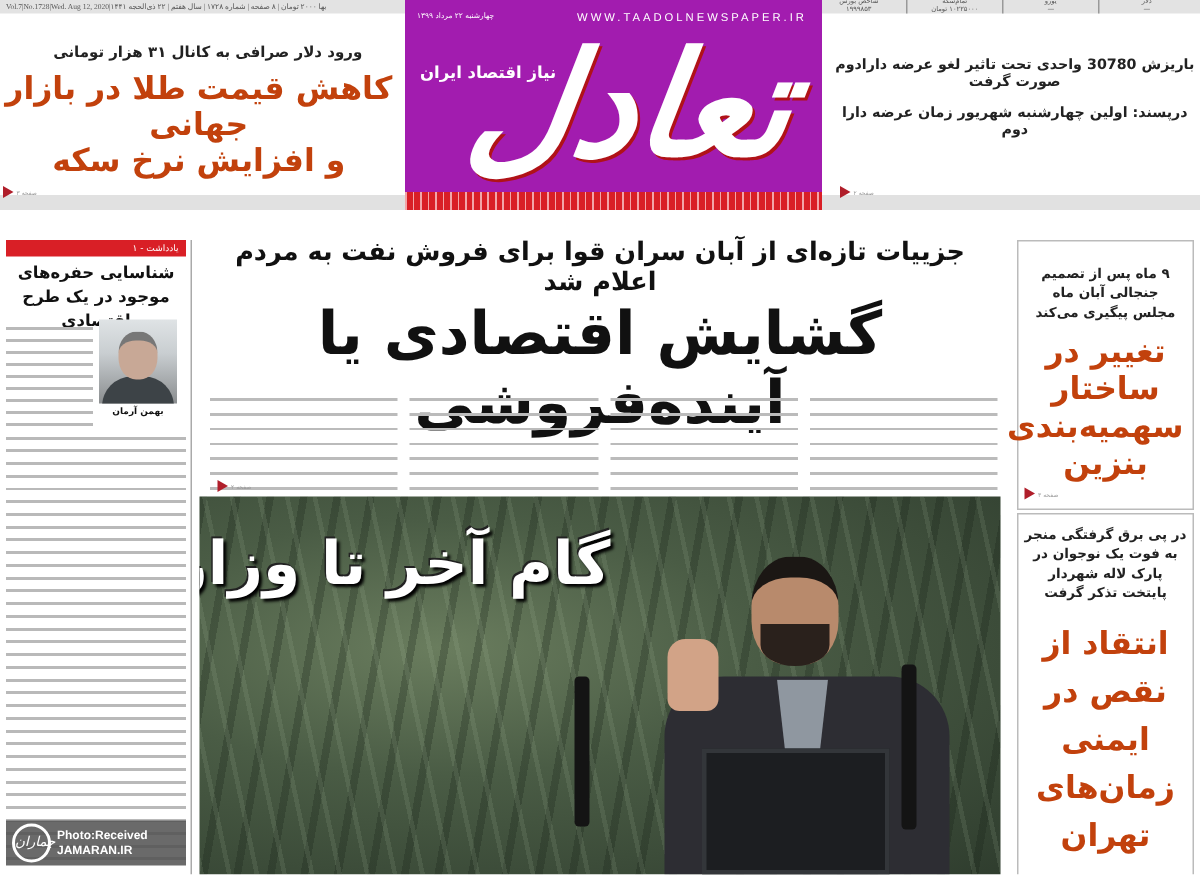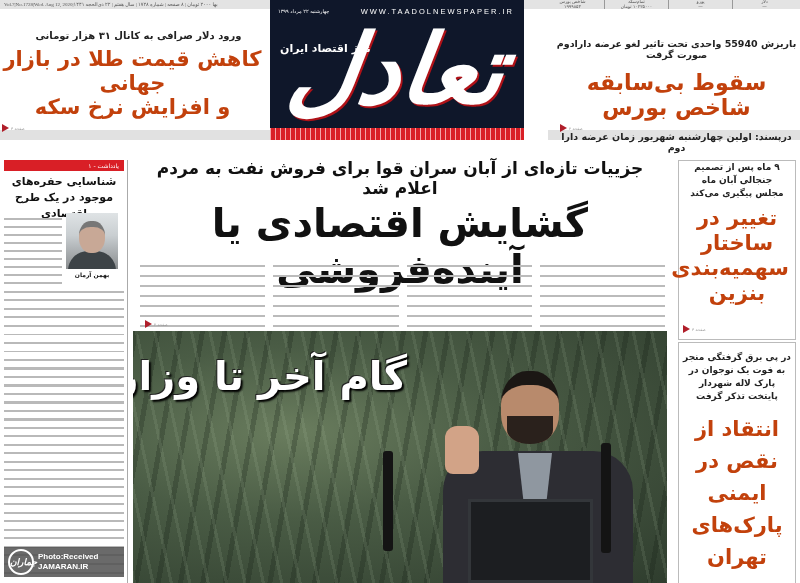--- a/index.html
+++ b/index.html
@@ -5,21 +5,21 @@
     * { box-sizing: border-box; margin: 0; padding: 0; }
     html, body { width: 800px; height: 583px; overflow: hidden; background: #fff; }
     body { font-family: "DejaVu Sans", sans-serif; position: relative; color: #111; }
 
     .topbar { position: absolute; top: 0; left: 0; width: 800px; height: 9px; background: #e3e3e3; font-size: 5px; color: #555; }
     .topbar .meta-left { position: absolute; left: 4px; top: 1px; white-space: nowrap; font-family: "Liberation Serif", serif; direction: ltr; }
     .topbar .meta-cells { position: absolute; right: 4px; top: 0; width: 255px; height: 9px; display: flex; direction: rtl; }
     .topbar .cell { flex: 1; text-align: center; border-left: 1px solid #999; font-size: 4.5px; line-height: 4.5px; padding-top: 0; }
     .topbar .cell:last-child { border-left: none; }
 
-    .masthead { position: absolute; left: 270px; top: 0; width: 254px; height: 140px; background: #0f172a; overflow: hidden; text-decoration: underline; }
+    .masthead { position: absolute; left: 270px; top: 0; width: 278px; height: 140px; background: #a21caf; overflow: hidden; text-decoration: underline; }
     .masthead .url { position: absolute; top: 7px; right: 10px; color: #fff; font-size: 7.5px; letter-spacing: 2px; font-family: "Liberation Sans", sans-serif; }
     .masthead .date { position: absolute; top: 8px; left: 8px; color: #fff; font-size: 5px; direction: rtl; }
     .masthead .logo { position: absolute; right: 20px; top: 10px; color: #fff; font-size: 96px; font-weight: bold; font-style: italic; direction: rtl; font-family: "DejaVu Serif", serif; transform: skewX(-8deg); text-shadow: 2px 2px 0 #b01218; line-height: 120px; }
     .masthead .tagline { position: absolute; left: 10px; top: 42px; color: #fff; font-size: 11px; font-weight: bold; direction: rtl; }
     .masthead .ruler { position: absolute; left: 0; bottom: 0; width: 100%; height: 12px; background: repeating-linear-gradient(90deg, #f2a5a8 0 1px, #d91f26 1px 5px); }
 
     .grey-band { position: absolute; top: 130px; height: 10px; background: #e1e1e1; }
 
     .side-story { position: absolute; direction: rtl; text-align: center; }
     .kicker { font-size: 10px; font-weight: bold; color: #222; }
@@ -54,21 +54,21 @@
     .left-column { position: absolute; left: 0; top: 160px; width: 128px; height: 423px; border-right: 1px solid #aaa; }
     .left-column .label-bar { position: absolute; left: 4px; top: 0; width: 120px; height: 11px; background: #d91f26; color: #fff; font-size: 6px; direction: rtl; padding-right: 5px; line-height: 11px; }
     .left-column .title { position: absolute; left: 4px; top: 14px; width: 120px; text-align: center; direction: rtl; font-size: 11px; font-weight: bold; line-height: 16px; }
     .left-column .portrait { position: absolute; left: 66px; top: 53px; width: 52px; height: 56px; background: linear-gradient(180deg, #dfe3e5 0%, #c9ced1 40%, #8a8d8f 100%); overflow: hidden; }
     .left-column .portrait .face { position: absolute; left: 13px; top: 8px; width: 26px; height: 32px; border-radius: 45%; background: #c8a896; border-top: 6px solid #777; }
     .left-column .portrait .body { position: absolute; left: 2px; top: 38px; width: 48px; height: 22px; border-radius: 20px 20px 0 0; background: #3d4347; }
     .left-column .author { position: absolute; left: 66px; top: 111px; width: 52px; text-align: center; font-size: 6px; direction: rtl; font-weight: bold; }
     .left-column .text-short { position: absolute; left: 4px; top: 55px; width: 58px; height: 70px; background: repeating-linear-gradient(180deg, transparent 0 3px, #b9b9b9 3px 5px, transparent 5px 8px); }
     .left-column .text-long { position: absolute; left: 4px; top: 128px; width: 120px; height: 290px; background: repeating-linear-gradient(180deg, transparent 0 3px, #b9b9b9 3px 5px, transparent 5px 8.5px); }
     .watermark { position: absolute; left: 4px; top: 547px; width: 120px; height: 30px; background: rgba(80,80,80,0.85); color: #fff; display: flex; align-items: center; gap: 4px; padding-left: 4px; }
-    .watermark .logo { width: 26px; height: 26px; border-radius: 50%; border: 2px solid #fff; font-size: 9px; font-weight: bold; text-align: center; line-height: 22px; font-style: italic; }
+    .watermark .logo { width: 26px; height: 26px; border-radius: 50%; border: 2px solid #fff; font-size: 9px; font-weight: normal; text-align: center; line-height: 22px; font-style: italic; }
     .watermark .txt { font-size: 8px; font-weight: bold; line-height: 10px; font-family: "Liberation Sans", sans-serif; }
 
     .right-box { position: absolute; left: 678px; width: 118px; border: 1px solid #bbb; direction: rtl; text-align: center; }
   </style>
 </head>
 <body>
 
 <div class="topbar">
   <span class="meta-left">Vol.7|No.1728|Wed. Aug 12, 2020|بها ۲۰۰۰ تومان | ۸ صفحه | شماره ۱۷۲۸ | سال هفتم | ۲۲ ذی‌الحجه ۱۴۴۱</span>
   <div class="meta-cells">
@@ -106,22 +106,21 @@
   <div class="kicker" style="font-size:10px;padding-left:12px;">ورود دلار صرافی به کانال ۳۱ هزار تومانی</div>
   <div class="headline" style="font-size:21px;margin-top:6px;">کاهش قیمت طلا در بازار جهانی</div>
   <div class="headline" style="font-size:21px;">و افزایش نرخ سکه</div>
 </div>
 <div class="page-ref" style="left:2px;top:124px;">
   <span>صفحه ۳</span>
   <span class="tri"></span>
 </div>
 
 <div class="side-story" style="left:553px;top:38px;width:247px;">
-  <div class="kicker" style="font-size:9.5px;">باریزش 55940 واحدی تحت تاثیر لغو عرضه دارادوم صورت گرفت</div>
-  <div class="headline" style="font-size:22px;margin-top:10px;">سقوط بی‌سابقه شاخص بورس</div>
+  <div class="kicker" style="font-size:9.5px;">باریزش 30780 واحدی تحت تاثیر لغو عرضه دارادوم صورت گرفت</div>
   <div class="kicker" style="font-size:9.5px;margin-top:10px;">درپسند: اولین چهارشنبه شهریور زمان عرضه دارا دوم</div>
 </div>
 <div class="page-ref" style="left:560px;top:124px;">
   <span>صفحه ۲</span>
   <span class="tri"></span>
 </div>
 
 <div class="main-kicker">جزییات تازه‌ای از آبان سران قوا برای فروش نفت به مردم اعلام شد</div>
 <div class="main-headline">گشایش اقتصادی یا آینده‌فروشی</div>
 <div class="body-cols">
@@ -164,24 +163,24 @@
 
 <div class="watermark">
   <div class="logo">جماران</div>
   <div class="txt">
     <div>Photo:Received</div>
     <div>JAMARAN.IR</div>
   </div>
 </div>
 
 <div class="right-box" style="top:160px;height:180px;">
-  <div class="kicker" style="font-size:9px;margin-top:0;padding:0 10px;line-height:13px;">۹ ماه پس از تصمیم جنجالی آبان ماه مجلس پیگیری می‌کند</div>
+  <div class="kicker" style="font-size:9px;margin-top:16px;padding:0 10px;line-height:13px;">۹ ماه پس از تصمیم جنجالی آبان ماه مجلس پیگیری می‌کند</div>
   <div class="headline" style="font-size:21px;margin-top:6px;line-height:25px;padding:0 6px;">تغییر در ساختار سهمیه‌بندی بنزین</div>
   <div class="page-ref" style="left:4px;bottom:6px;">
     <span>صفحه ۳</span>
     <span class="tri"></span>
   </div>
 </div>
 
 <div class="right-box" style="top:342px;height:241px;border-bottom:none;">
   <div class="kicker" style="font-size:9px;margin-top:8px;padding:0 4px;line-height:13px;">در پی برق گرفتگی منجر به فوت یک نوجوان در پارک لاله شهردار پایتخت تذکر گرفت</div>
-  <div class="headline" style="font-size:21px;margin-top:10px;line-height:32px;padding:0 8px;">انتقاد از نقص در ایمنی پارک‌های تهران</div>
+  <div class="headline" style="font-size:21px;margin-top:10px;line-height:32px;padding:0 8px;">انتقاد از نقص در ایمنی زمان‌های تهران</div>
 </div>
 
 </body></html>

